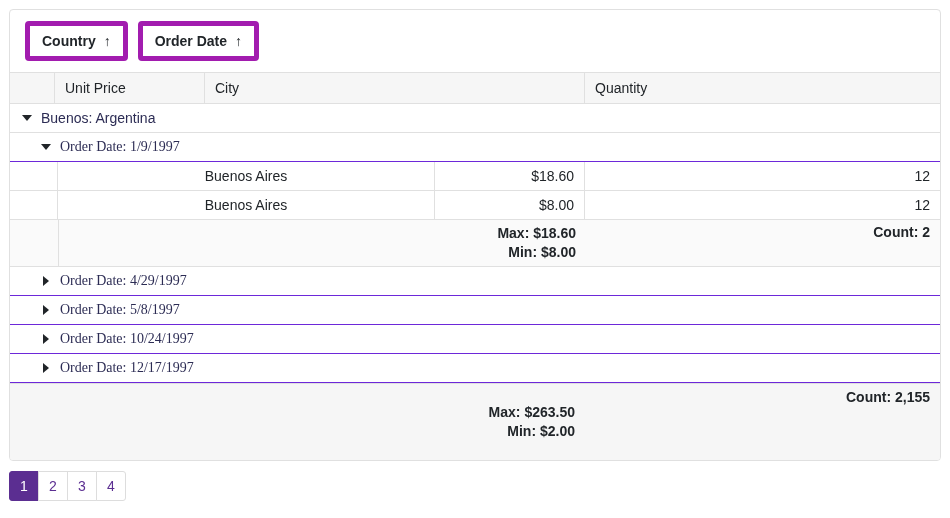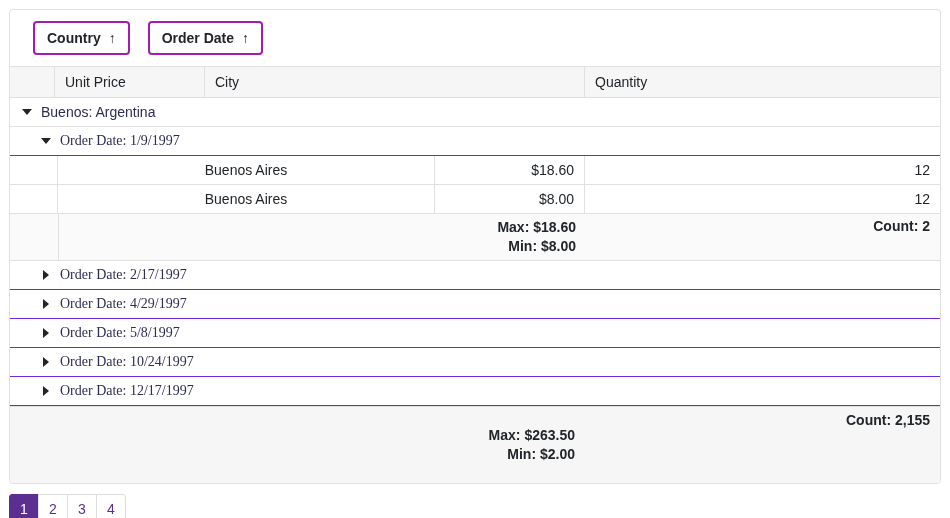--- a/index.html
+++ b/index.html
@@ -19,30 +19,29 @@
     overflow: hidden;
   }
 
   
   .chips {
     padding: 11px 15px;
     display: flex;
     gap: 10px;
   }
   .chip {
-    border: 2px solid #a21caf;
+    border: 5px solid #a21caf;
     border-radius: 4px;
     padding: 7px 12px;
     display: inline-flex;
     align-items: center;
     gap: 8px;
     font-weight: 700;
     cursor: pointer;
     background: #fff;
-    margin-left: 8px;
   }
   .chip .arrow-up {
     font-size: 14px;
     font-weight: 700;
   }
 
   
   .header-row {
     display: flex;
     background: #f6f6f6;
@@ -244,28 +243,20 @@
           </div>
           <div class="qty-col">Count: 2</div>
         </div>
       </div>
       <div class="inner-group">
         <span class="caret">
           <svg width="10" height="10" viewBox="0 0 10 10">
             <path d="M2 0 L8 5 L2 10 Z"></path>
           </svg>
         </span>
-        <span>Order Date: 2/17/1997</span>
-      </div>
-      <div class="inner-group">
-        <span class="caret">
-          <svg width="10" height="10" viewBox="0 0 10 10">
-            <path d="M2 0 L8 5 L2 10 Z"></path>
-          </svg>
-        </span>
         <span>Order Date: 4/29/1997</span>
       </div>
       <div class="inner-group">
         <span class="caret">
           <svg width="10" height="10" viewBox="0 0 10 10">
             <path d="M2 0 L8 5 L2 10 Z"></path>
           </svg>
         </span>
         <span>Order Date: 5/8/1997</span>
       </div>

